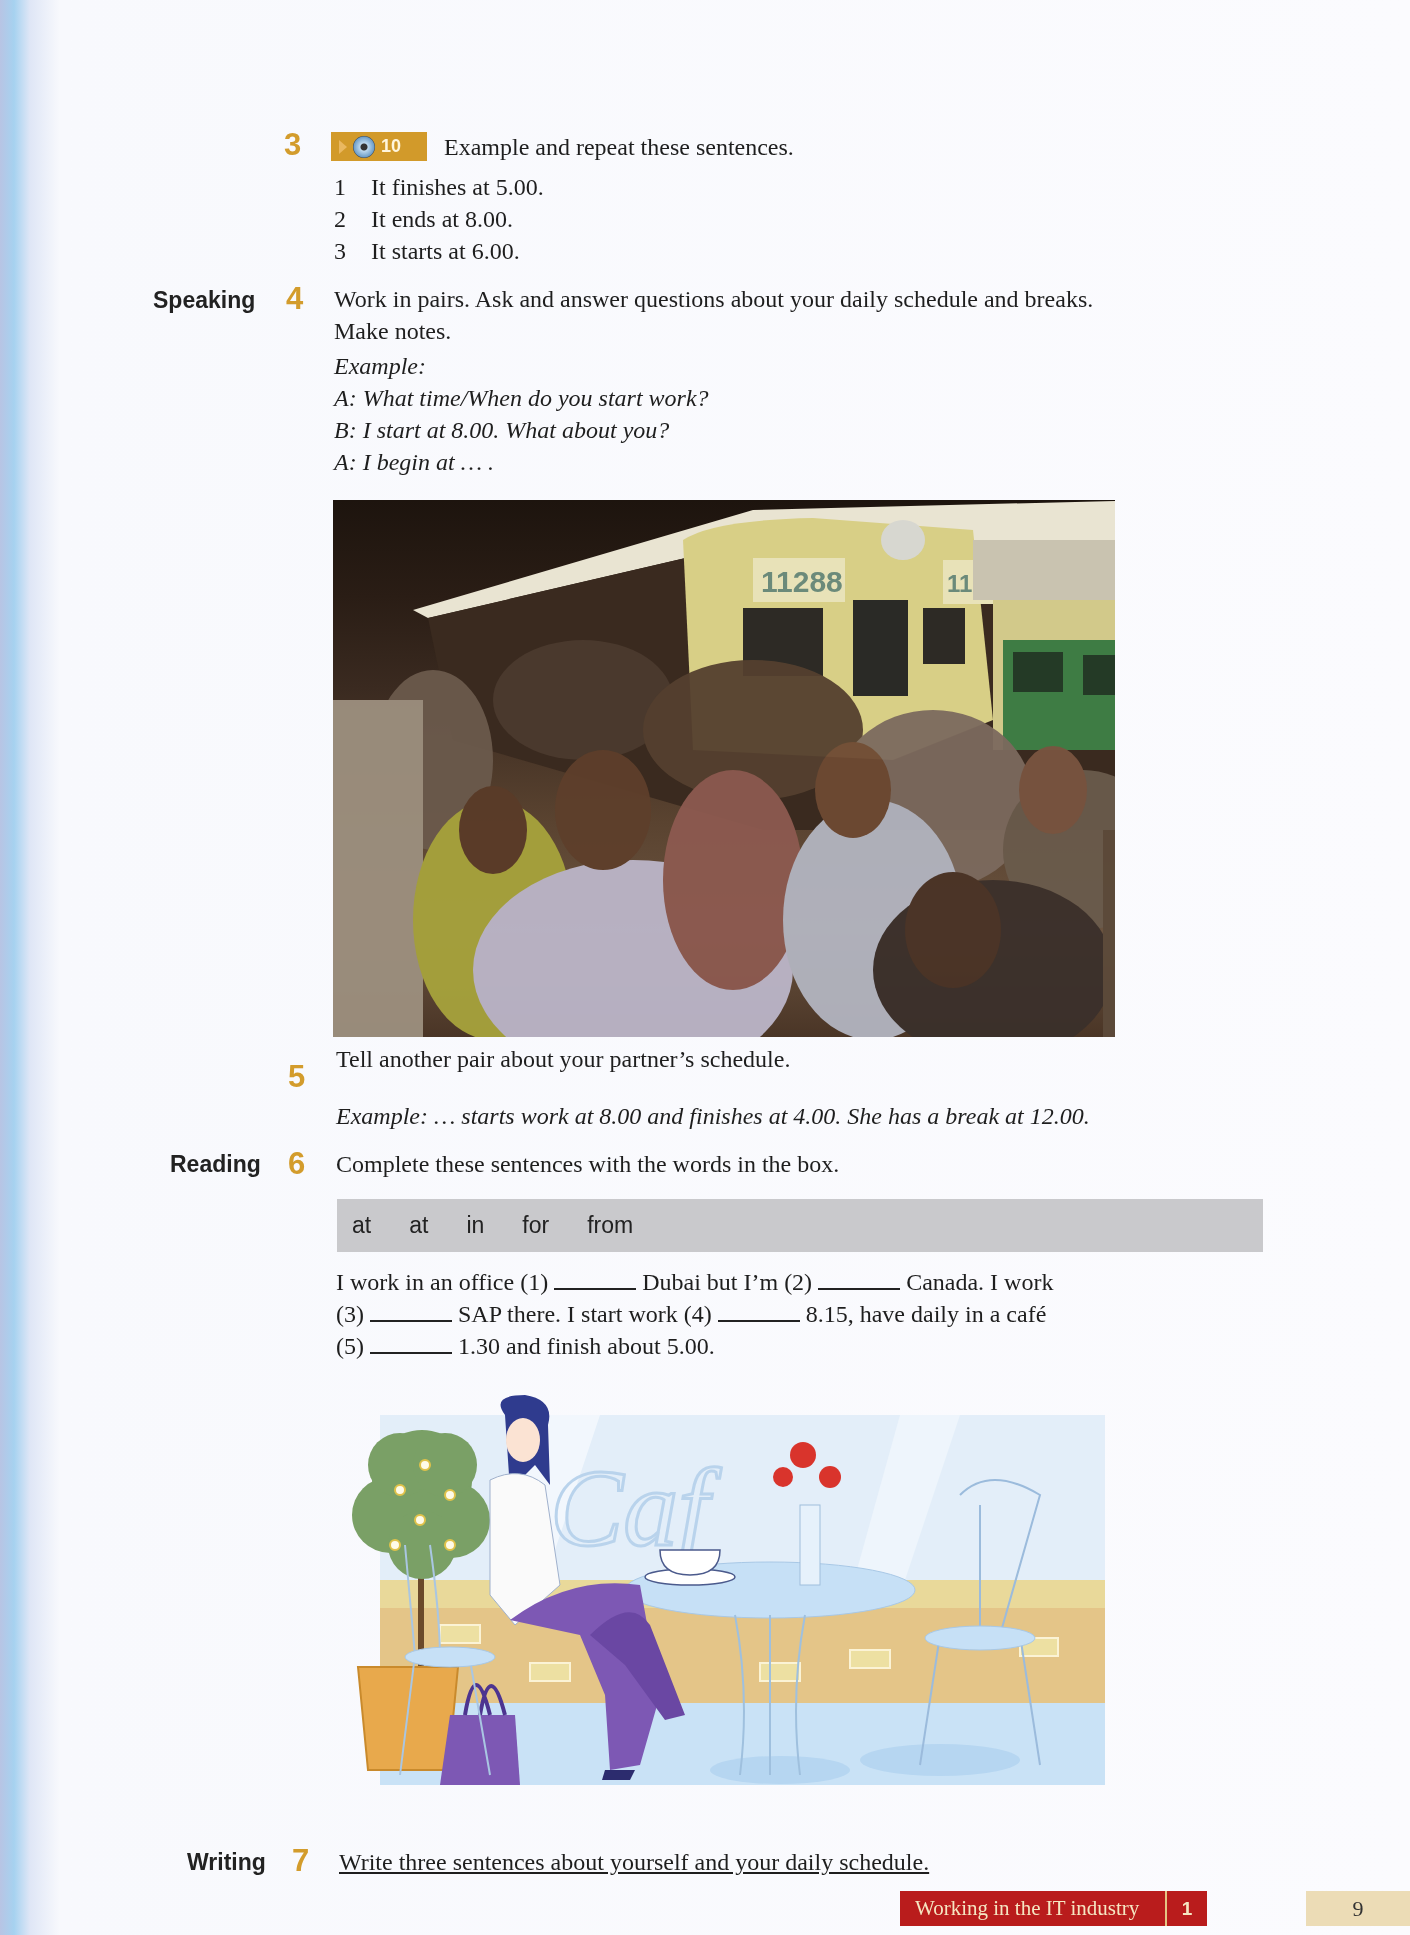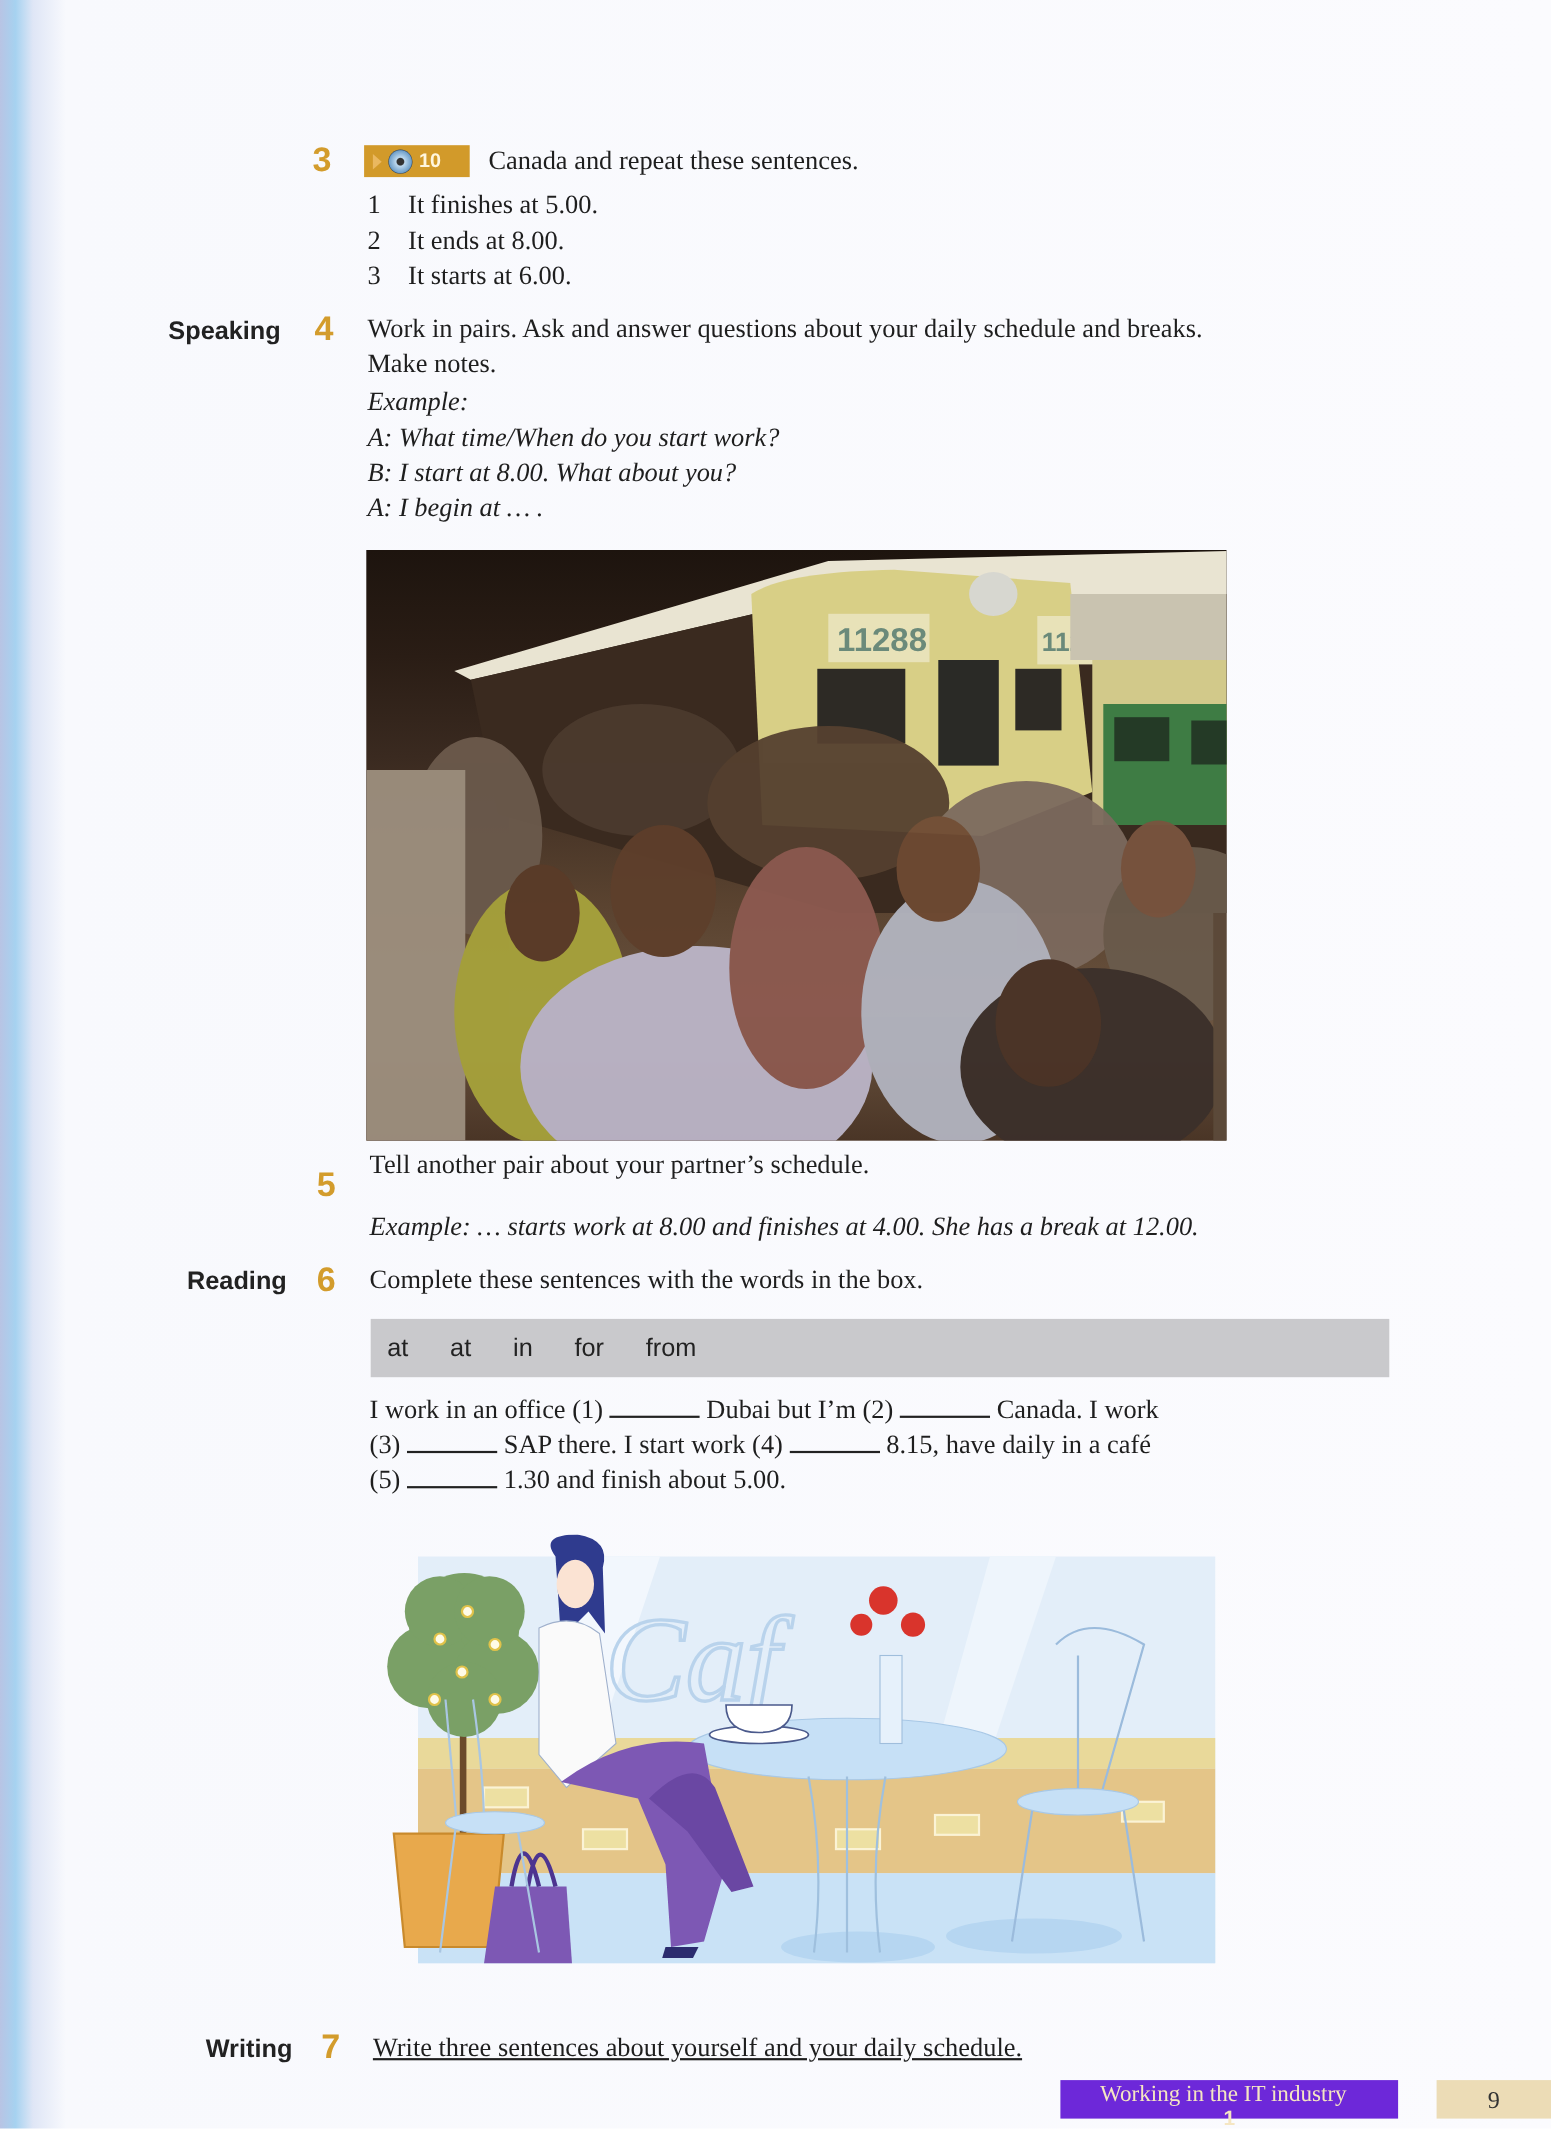--- a/index.html
+++ b/index.html
@@ -27,38 +27,38 @@
     background: linear-gradient(180deg, #1d140e 0%, #2a1d15 18%, #3a2a20 35%, #5a4330 60%, #6b5440 80%, #4a3526 100%);
   }
   .word-box {
     left: 337px; top: 1199px; width: 926px; height: 53px; background: #c9c9cc;
     display: flex; align-items: center; padding-left: 15px; box-sizing: border-box;
     font-family: "Liberation Sans", sans-serif; font-size: 23px; color: #222;
   }
   .word-box span { margin-right: 38px; }
   .blank { display: inline-block; width: 82px; border-bottom: 2px solid #222; margin: 0 6px; height: 20px; vertical-align: baseline; }
   .footer-band {
-    left: 964px; top: 1891px; width: 307px; height: 35px; background: #6d28d9;
-    display: flex; align-items: center; color: #f5e6c2; font-size: 21px; flex-direction: column;
+    left: 900px; top: 1891px; width: 307px; height: 35px; background: #b91c1c;
+    display: flex; align-items: center; color: #f5e6c2; font-size: 21px;
   }
   .footer-band .title { padding-left: 15px; width: 250px; }
   .footer-band .sep { width: 2px; height: 35px; background: #e4c584; }
   .footer-band .unit { flex: 1; text-align: center; font-family: "Liberation Sans", sans-serif; font-weight: bold; font-size: 19px; }
   .page-num { left: 1306px; top: 1891px; width: 104px; height: 35px; background: #ecdcb6; font-size: 22px; display: flex; align-items: center; justify-content: center; color: #333; }
 </style>
 </head>
 <body>
 
 <div class="abs num" style="left:284px; top:127px;">3</div>
 <div class="abs cd-badge" style="left:331px; top:132px;">
   <span class="arrow"></span>
   <span class="disc"></span>
   <span>10</span>
 </div>
-<div class="abs txt" style="left:444px; top:131px;">Canada and repeat these sentences.</div>
+<div class="abs txt" style="left:444px; top:131px;">Example and repeat these sentences.</div>
 <div class="abs" style="left:334px; top:171px;">
   <div class="list-row txt">
       <span class="n">1</span>
       <span>It finishes at 5.00.</span>
     </div>
   <div class="list-row txt">
       <span class="n">2</span>
       <span>It ends at 8.00.</span>
     </div>
   <div class="list-row txt">

